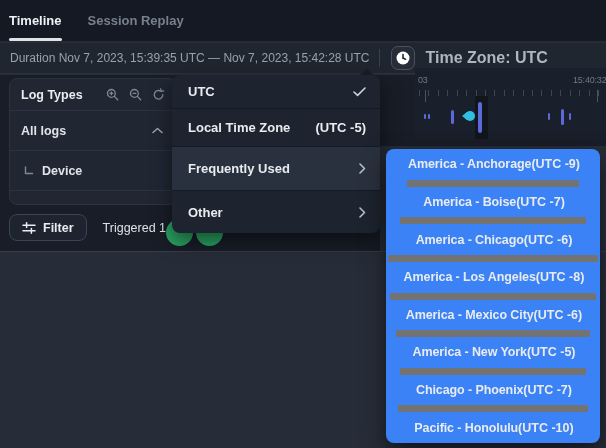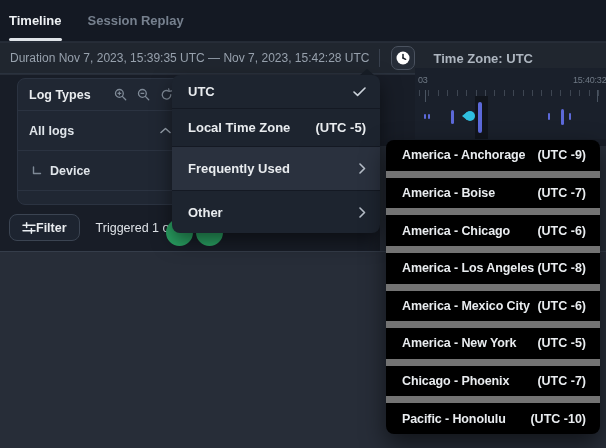--- a/index.html
+++ b/index.html
@@ -14,21 +14,21 @@
   .tab.active{color:#eef1f4;}
   .tab.active::after{content:"";position:absolute;left:0;right:0;bottom:0;height:3px;background:#dfe3e8;border-radius:2px;}
 
   
   .durationbar{position:absolute;top:43px;left:0;width:100%;height:31px;background:#20262f;
     border-bottom:1px solid #2a323e;display:flex;align-items:center;box-sizing:border-box;}
   .duration-text{color:#97a1ad;font-size:12px;margin-left:10px;white-space:nowrap;}
   .vdivider{width:1px;height:18px;background:#39414e;margin:0 11px 0 9px;}
   .clock-btn{width:24px;height:24px;border-radius:7px;background:#262d38;border:1px solid #4a525f;
     display:flex;align-items:center;justify-content:center;padding:0;cursor:pointer;}
-  .tz-label{color:#aeb6c0;font-size:13px;font-weight:700;margin-left:19px;}
+  .tz-label{color:#aeb6c0;font-size:16px;font-weight:700;margin-left:11px;}
 
   
   .upper{position:absolute;top:75px;left:0;width:100%;height:176px;background:#181d27;}
   .lower{position:absolute;top:251px;left:0;width:100%;height:197px;background:#272d38;border-top:1px solid #353d4a;box-sizing:border-box;}
   .right-lower{position:absolute;top:146px;left:380px;width:226px;height:105px;background:#272d38;}
 
   
   .timelinezone{position:absolute;top:68px;left:380px;width:210px;height:71px;background:#1a202b;overflow:hidden;margin-left:35px;}
   .tl-label{position:absolute;top:7px;font-size:9px;color:#6f7985;letter-spacing:-0.2px;white-space:nowrap;}
   .tick{position:absolute;top:22px;width:1px;height:6px;background:#3e4652;}
@@ -41,54 +41,54 @@
   .ev.bar-m{top:41px;width:3px;height:16px;background:#5c69d9;border-radius:2px;}
   .ev.bar-tall{top:34px;width:4px;height:31px;background:#5c69d9;border-radius:2px;}
   .ev.cyan-dot{top:43px;width:11px;height:11px;border-radius:50%;background:#2fbfe0;}
   .ev.marker{top:43px;width:13px;height:11px;}
   .ev.marker::before{content:"";position:absolute;left:0;top:1px;border-top:4.5px solid transparent;
     border-bottom:4.5px solid transparent;border-right:5px solid #2fbfe0;}
   .ev.marker::after{content:"";position:absolute;left:3px;top:0;width:10px;height:10px;border-radius:50%;background:#2fbfe0;}
 
   
   .log-panel{position:absolute;top:78px;left:9px;width:168px;height:127px;background:#202733;
-    border:1px solid #2b3341;border-radius:8px;box-sizing:border-box;overflow:hidden;margin-left:8px;}
+    border:1px solid #2b3341;border-radius:8px;box-sizing:border-box;overflow:hidden;}
   .lp-header{height:31px;display:flex;align-items:center;padding:0 11px;}
   .lp-title{color:#e9ecef;font-size:12.5px;font-weight:700;flex:1;}
   .lp-icons{display:flex;gap:10px;align-items:center;}
   .lp-icons span{display:flex;cursor:pointer;}
   .lp-row{height:31px;display:flex;align-items:center;padding:4px 11px;border-top:1px solid #2b3341;cursor:pointer;}
   .lp-row .l-ico{display:flex;margin:0 8px 0 2px;}
   .lp-label{color:#dfe4e9;font-size:12.5px;font-weight:700;flex:1;}
   .lp-chev{display:flex;margin-right:2px;}
 
   
   .filter-row{position:absolute;top:214px;left:9px;display:flex;align-items:center;}
-  .filter-btn{height:27px;display:flex;align-items:center;gap:0;padding:0 12px;background:#1d2430;
+  .filter-btn{height:27px;display:flex;align-items:center;gap:7px;padding:0 12px;background:#1d2430;
     border:1px solid #3b4452;border-radius:8px;color:#e9ecef;font-size:12.5px;font-weight:700;
     font-family:"Liberation Sans",sans-serif;cursor:pointer;}
   .triggered{margin-left:16px;color:#dfe3e8;font-size:12.5px;}
   .green-dots{position:absolute;top:219px;left:166px;display:flex;gap:3px;z-index:1;}
   .green-dot{width:27px;height:27px;border-radius:50%;background:#2aa263;}
 
   
   .menu{position:absolute;top:75px;left:172px;width:208px;background:#1d242f;border-radius:8px;
     box-shadow:0 8px 20px rgba(0,0,0,.5);z-index:5;overflow:visible;}
   .menu::before{content:"";position:absolute;top:-6px;left:188px;border-left:7px solid transparent;
     border-right:7px solid transparent;border-bottom:6px solid #161c25;}
   .menu-inner{border-radius:8px;overflow:hidden;}
   .menu-row{display:flex;align-items:center;padding:0 14px 0 16px;border-top:1px solid #141923;cursor:pointer;box-sizing:border-box;}
   .menu-row:first-child{border-top:none;}
   .menu-row.hl{background:#2a313e;}
   .m-label{flex:1;color:#e9ecef;font-size:13px;font-weight:700;}
   .m-right{color:#e9ecef;font-size:13px;font-weight:700;display:flex;align-items:center;}
 
   
-  .submenu{position:absolute;top:140px;left:386px;width:214px;height:294px;background:#000000;border-radius:8px;
-    box-shadow:0 10px 24px rgba(0,0,0,.55);z-index:6;overflow:hidden;display:flex;flex-direction:column;}
+  .submenu{position:absolute;top:149px;left:386px;width:214px;height:294px;background:#3b82f6;border-radius:8px;
+    box-shadow:0 10px 24px rgba(0,0,0,.55);z-index:6;overflow:hidden;display:flex;flex-direction:column;align-items:center;}
   .sm-row{flex:1;display:flex;align-items:center;padding:0 14px 0 16px;border-top:7px solid #737373;cursor:pointer;}
   .sm-row:first-child{border-top:none;}
   .sm-label{flex:1;color:#e9ecef;font-size:12.5px;font-weight:700;letter-spacing:-0.1px;}
   .sm-value{color:#e9ecef;font-size:12.5px;font-weight:700;}
 </style>
 </head>
 <body>
 
 <div class="screen">
 

